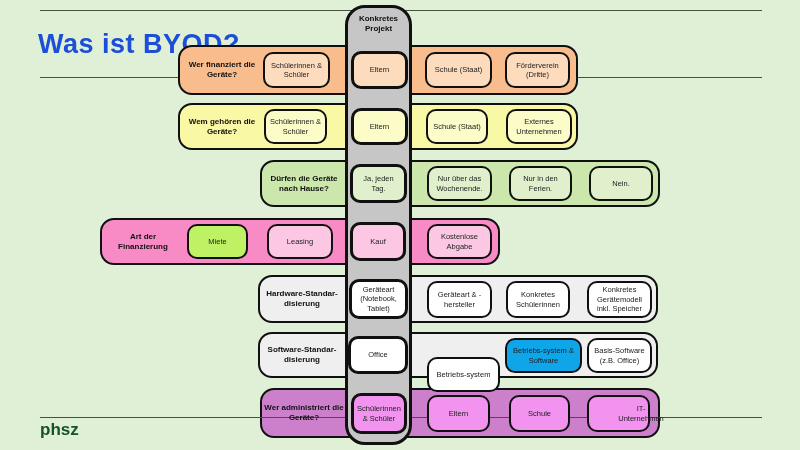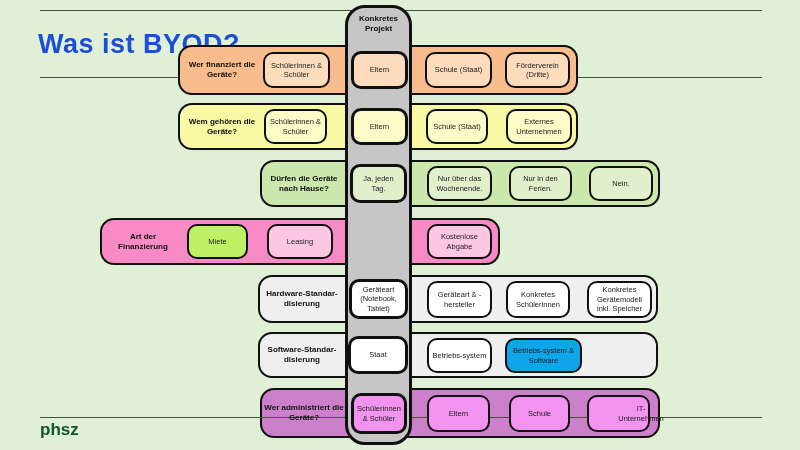--- a/index.html
+++ b/index.html
@@ -55,34 +55,36 @@
   <div class="rlabel" style="left:264px;top:160px;width:80px;height:47px;">Dürfen die Geräte nach Hause?</div>
   <div class="opt sel" style="left:350px;top:164px;width:57px;height:39px;background:#e0f0cd;">Ja, jeden Tag.</div>
   <div class="opt" style="left:427px;top:166px;width:65px;height:35px;background:#e0f0cd;">Nur über das Wochenende.</div>
   <div class="opt" style="left:509px;top:166px;width:63px;height:35px;background:#e0f0cd;">Nur in den Ferien.</div>
   <div class="opt" style="left:589px;top:166px;width:64px;height:35px;background:#e0f0cd;">Nein.</div>
 
   <div class="band" style="left:100px;top:218px;width:400px;height:47px;background:#f88bc6;"></div>
   <div class="rlabel" style="left:104px;top:218px;width:78px;height:47px;">Art der Finanzierung</div>
   <div class="opt" style="left:187px;top:224px;width:61px;height:35px;background:#bef264;">Miete</div>
   <div class="opt" style="left:267px;top:224px;width:66px;height:35px;background:#fcc7e3;">Leasing</div>
+  <div class="opt sel" style="left:350px;top:222px;width:56px;height:39px;background:#fcc7e3;">Kauf</div>
   <div class="opt" style="left:427px;top:224px;width:65px;height:35px;background:#fcc7e3;">Kostenlose Abgabe</div>
 
   <div class="band" style="left:258px;top:275px;width:400px;height:48px;background:#efefef;"></div>
   <div class="rlabel" style="left:262px;top:275px;width:80px;height:48px;">Hardware-Standar-disierung</div>
   <div class="opt sel" style="left:349px;top:279px;width:59px;height:40px;background:#ffffff;">Geräteart (Notebook, Tablet)</div>
   <div class="opt" style="left:427px;top:281px;width:65px;height:37px;background:#ffffff;">Geräteart &amp; -hersteller</div>
   <div class="opt" style="left:506px;top:281px;width:64px;height:37px;background:#ffffff;">Konkretes Schülerinnen</div>
   <div class="opt" style="left:587px;top:281px;width:65px;height:37px;background:#ffffff;">Konkretes Gerätemodell inkl. Speicher</div>
 
   <div class="band" style="left:258px;top:332px;width:400px;height:46px;background:#efefef;"></div>
   <div class="rlabel" style="left:262px;top:332px;width:80px;height:46px;">Software-Standar-disierung</div>
-  <div class="opt sel" style="left:348px;top:336px;width:60px;height:38px;background:#ffffff;">Staat</div>
-  <div class="opt" style="left:427px;top:338px;width:65px;height:35px;background:#ffffff;">Betriebs-system</div>
+  <div class="opt sel" style="left:348px;top:336px;width:60px;height:38px;background:#ffffff;">Office</div>
+  <div class="opt" style="left:427px;top:357px;width:73px;height:35px;background:#ffffff;">Betriebs-system</div>
   <div class="opt" style="left:505px;top:338px;width:77px;height:35px;background:#0ea5e9;">Betriebs-system &amp; Software</div>
+  <div class="opt" style="left:587px;top:338px;width:65px;height:35px;background:#ffffff;">Basis-Software (z.B. Office)</div>
 
   <div class="band" style="left:260px;top:388px;width:400px;height:50px;background:#cc80cc;"></div>
   <div class="rlabel" style="left:264px;top:388px;width:80px;height:50px;">Wer administriert die Geräte?</div>
   <div class="opt sel" style="left:351px;top:393px;width:56px;height:41px;background:#f193ef;">Schülerinnen &amp; Schüler</div>
   <div class="opt" style="left:427px;top:395px;width:63px;height:37px;background:#f193ef;">Eltern</div>
   <div class="opt" style="left:509px;top:395px;width:61px;height:37px;background:#f193ef;">Schule</div>
   <div class="opt" style="left:587px;top:395px;width:63px;height:37px;background:#f193ef;padding-left:48px;">IT-Unternehmen</div>
 
   <div id="column">
     <div id="column-label">Konkretes Projekt</div>

